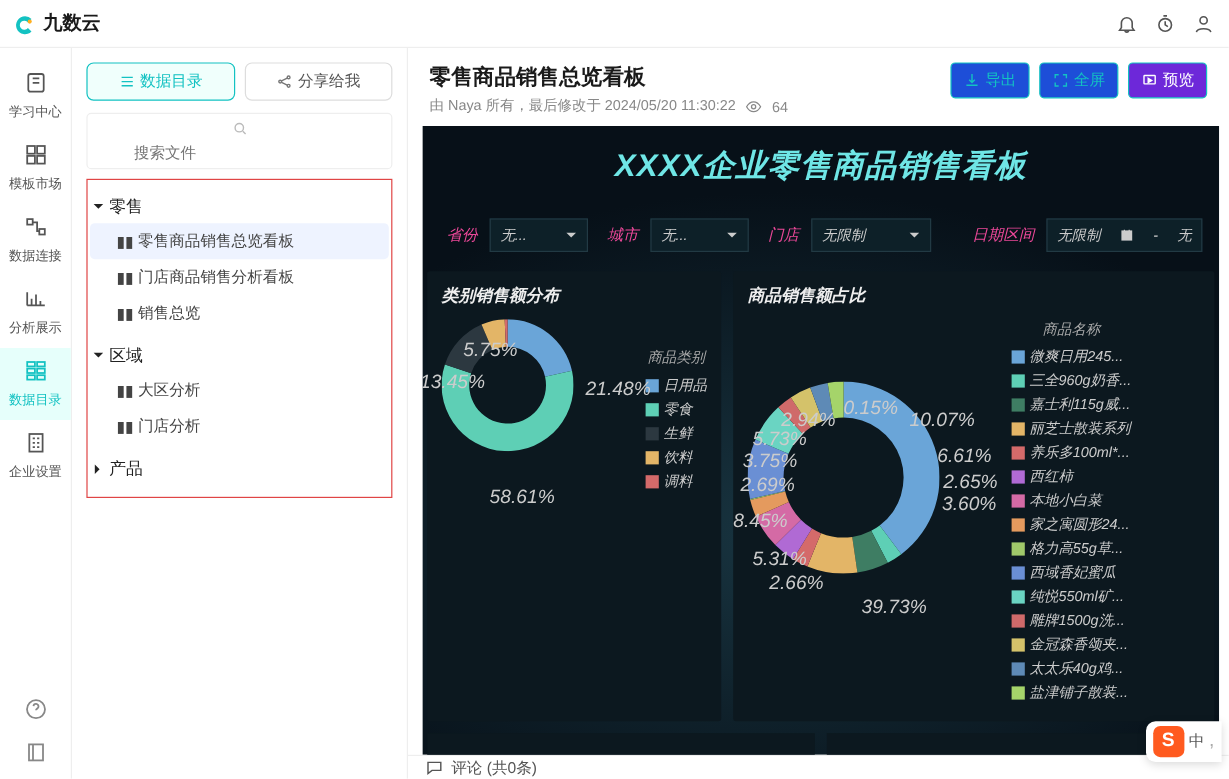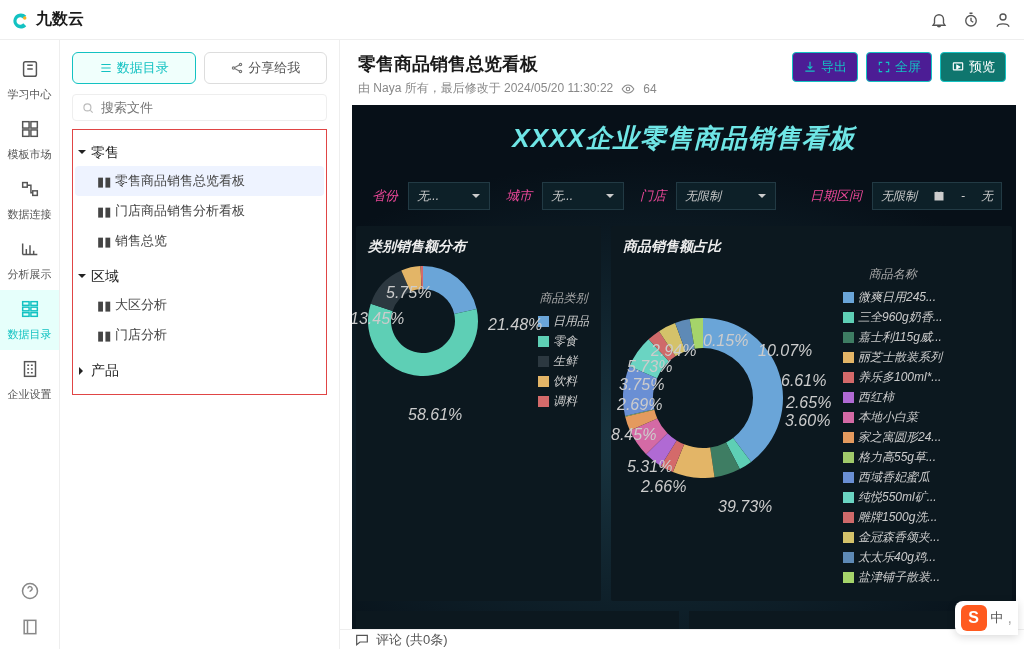--- a/index.html
+++ b/index.html
@@ -20,41 +20,41 @@
 .leftnav .item span { font-size: 11px; }
 .leftnav .bottom { margin-top: auto; display: flex; flex-direction: column; align-items: center; gap: 16px; padding-bottom: 12px; color: #888; }
 .leftnav .bottom svg { width: 20px; height: 20px; }
 
 
 .treecol { position: absolute; top: 40px; left: 60px; width: 280px; height: calc(100% - 40px); border-right: 1px solid #eee; padding: 12px; }
 .pill-row { display: flex; gap: 8px; margin-bottom: 10px; }
 .pill { flex: 1; text-align: center; padding: 6px 0; border: 1px solid #ddd; border-radius: 6px; font-size: 13px; color: #555; display: flex; align-items: center; justify-content: center; gap: 4px; cursor: pointer; }
 .pill.active { color: #13c2c2; border-color: #13c2c2; background: #f0fffc; }
 .pill svg { width: 14px; height: 14px; }
-.searchbar { display: flex; align-items: center; gap: 6px; border: 1px solid #eee; border-radius: 4px; padding: 5px 8px; margin-bottom: 8px; color: #bbb; }
+.searchbar { display: flex; align-items: center; gap: 6px; border: 1px solid #eee; border-radius: 4px; padding: 5px 8px; margin-bottom: 8px; color: #bbb; flex-direction: column; }
 .searchbar svg { width: 14px; height: 14px; }
 .searchbar input { border: none; outline: none; font-size: 13px; flex: 1; }
 .treebox { border: 1px solid #e04545; padding: 6px 2px; }
 .tree ul { list-style: none; }
 .tree li { padding: 4px 0; }
 .tree .grp { display: flex; align-items: center; gap: 4px; font-size: 14px; color: #222; cursor: pointer; padding: 4px 2px; }
 .tree .grp svg { width: 10px; height: 10px; fill: #222; }
 .tree .leaf { display: flex; align-items: center; gap: 6px; font-size: 13px; color: #444; padding: 6px 6px 6px 22px; cursor: pointer; border-radius: 4px; }
 .tree .leaf.active { background: #eef3ff; }
 .tree .leaf .licon { width: 12px; height: 12px; display: inline-flex; align-items: center; }
 
 
 .main { position: absolute; top: 40px; left: 340px; right: 0; height: calc(100% - 40px); background: #fff; display: flex; flex-direction: column; }
 .mhead { padding: 12px 18px 8px; display: flex; justify-content: space-between; align-items: flex-start; }
 .mtitle { font-size: 18px; font-weight: 600; color: #1a1a1a; }
 .msub { font-size: 12px; color: #888; margin-top: 4px; display: flex; align-items: center; gap: 8px; }
 .msub svg { width: 14px; height: 14px; }
 .mbtns { display: flex; gap: 8px; }
-.btn { display: flex; align-items: center; gap: 4px; padding: 5px 10px; border-radius: 4px; font-size: 13px; cursor: pointer; border: 1px solid #13c2c2; color: #13c2c2; background: #4c1d95; }
-.btn.solid { background: #0f766e; color: #fff; }
+.btn { display: flex; align-items: center; gap: 4px; padding: 5px 10px; border-radius: 4px; font-size: 13px; cursor: pointer; border: 1px solid #13c2c2; color: #13c2c2; background: #1d4ed8; }
+.btn.solid { background: #6d28d9; color: #fff; }
 .btn svg { width: 14px; height: 14px; }
 
 
 .dash { flex: 1; margin: 0 8px 0 12px; overflow: hidden; position: relative; }
 .dashbg { position: absolute; inset: 0; background: radial-gradient(ellipse 620px 380px at 300px 340px, #183440 0%, #071018 75%); }
 .dashc { position: relative; width: 100%; height: 100%; color: #e6e6e6; padding: 0 4px; font-style: italic; }
 .dashtitle { text-align: center; font-size: 26px; font-weight: 700; color: #6fe6e6; padding: 16px 0 20px; letter-spacing: 1px; }
 .filters { display: flex; align-items: center; gap: 10px; padding: 6px 10px; flex-wrap: nowrap; }
 .flabel { font-size: 13px; color: #ec4899; margin-left: 6px; white-space: nowrap; }
 .fsel { display: flex; align-items: center; justify-content: space-between; width: 82px; height: 28px; background: #0d2028; border: 1px solid #223a44; padding: 0 8px; font-size: 12px; color: #ccc; cursor: pointer; white-space: nowrap; }

